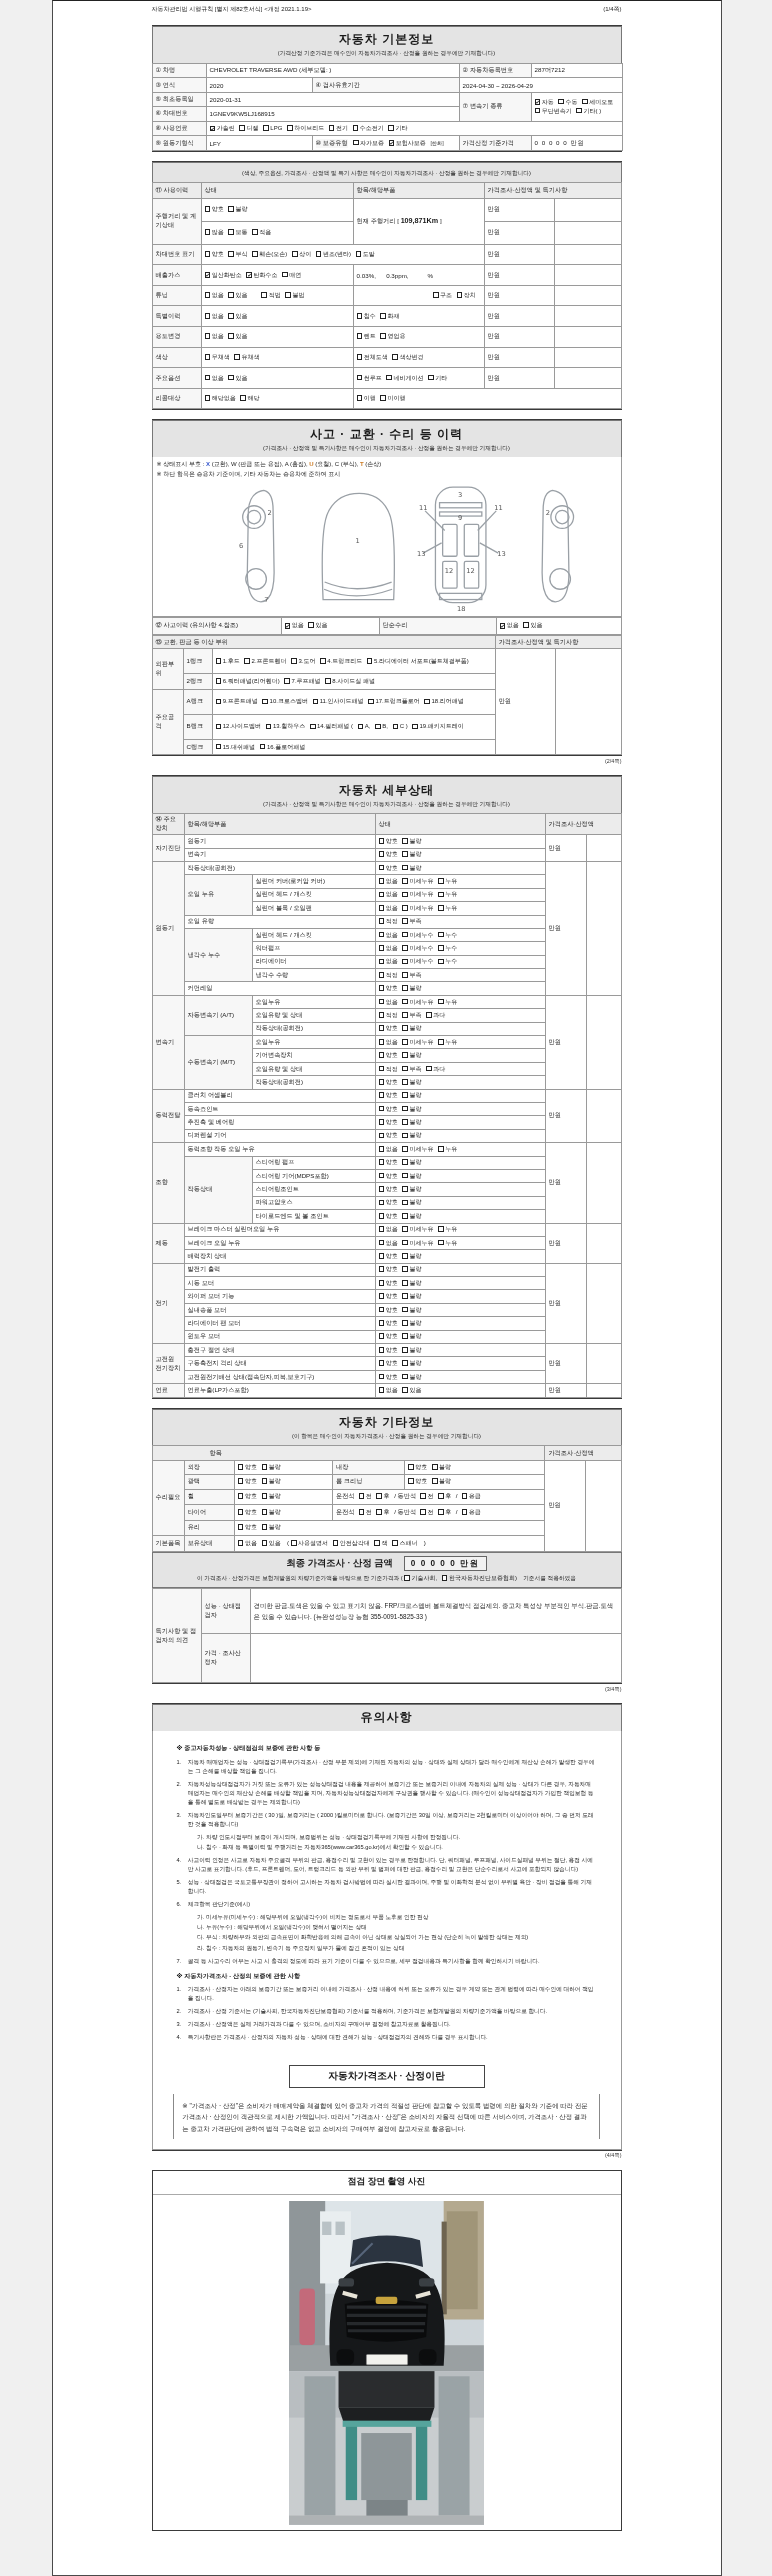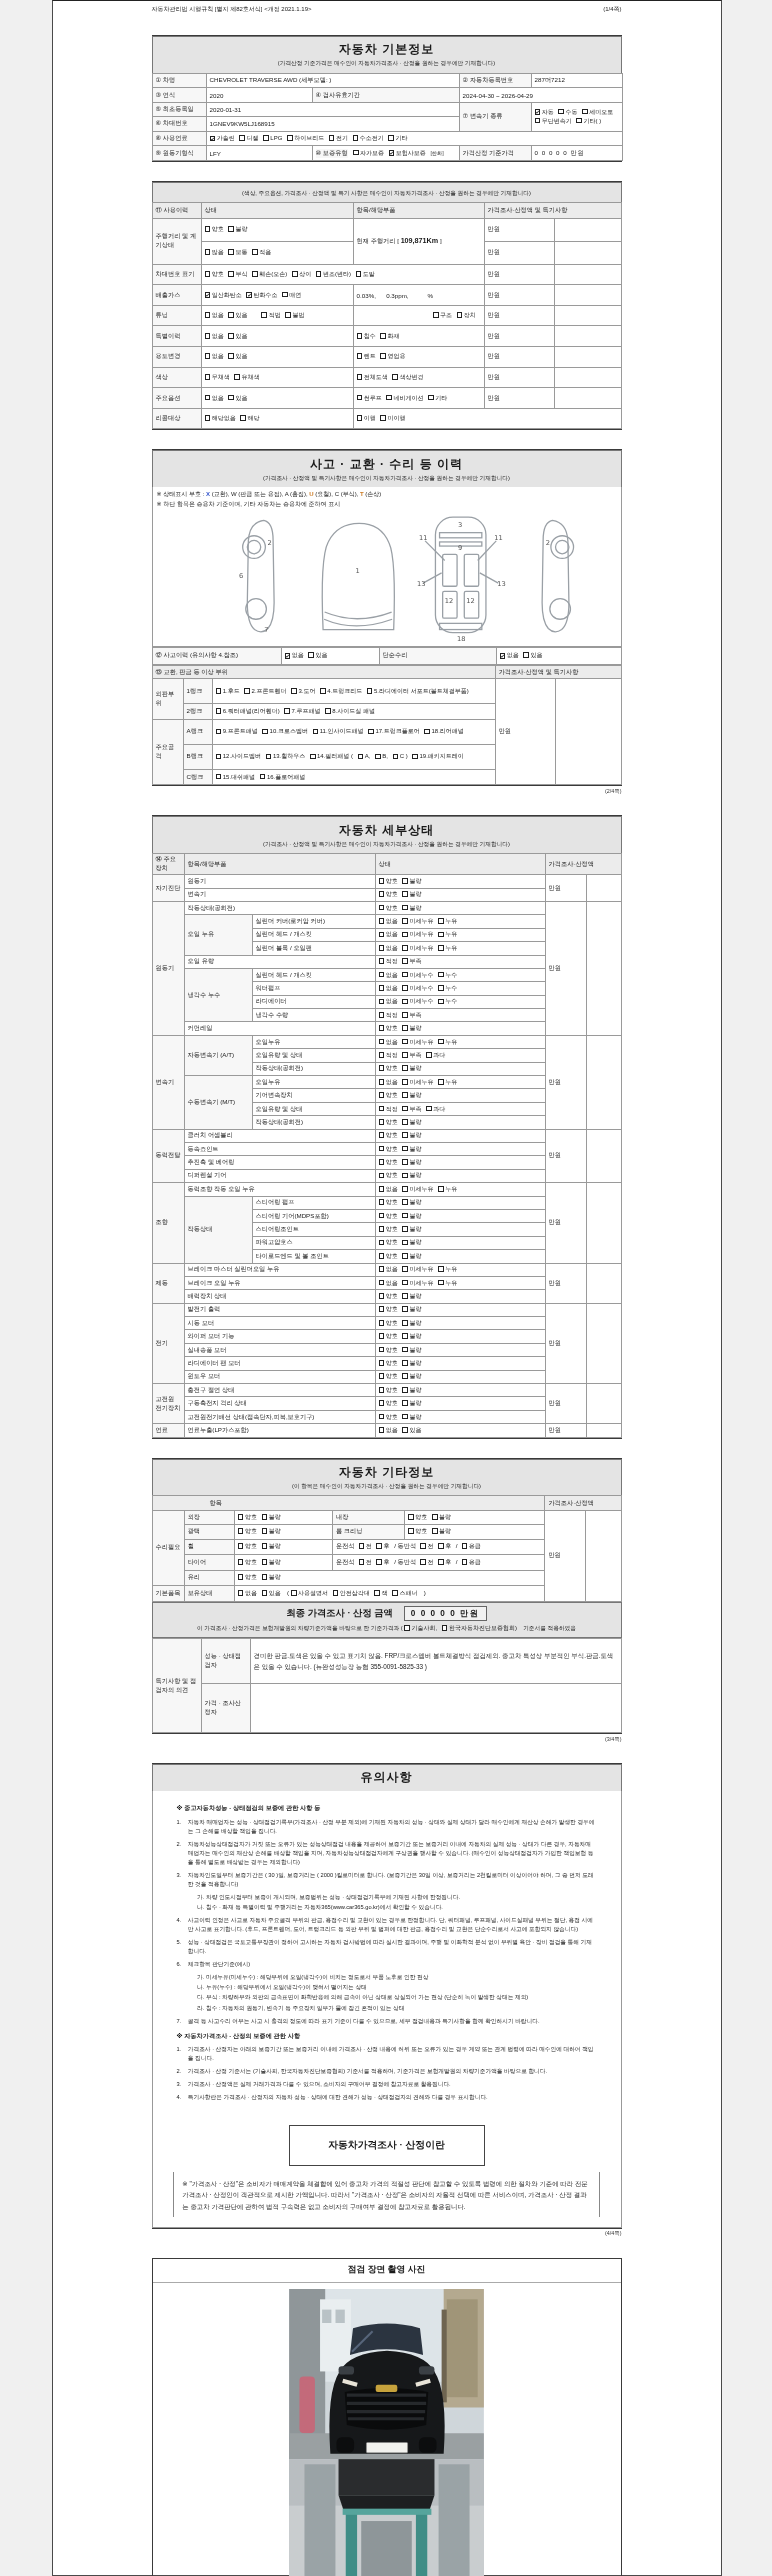--- a/index.html
+++ b/index.html
@@ -12,21 +12,21 @@
   .dkhead { background:#41464b; color:#fff; padding:3.1px 5.2px 0 5.2px; }
   .dkhead .wbar { height:3.1px; background:#fff; margin:1px 1px 7.2px 1px; }
   .dkhead h1 { text-align:center; font-size:15.5px; letter-spacing:0.5px; font-weight:bold; }
   .dkhead .sub { text-align:center; font-size:8.2px; margin-top:3.1px; }
   .dkhead .note { text-align:center; font-size:5.7px; color:#e8e8e8; margin-top:2.1px; }
   .dkhead .repno { font-size:7.2px; font-weight:bold; padding:5.2px 4.1px 4.1px 4.1px; text-align:left; }
   
   .band { background:#e4e4e4; border:0.5px solid #777; border-bottom:none; text-align:center; padding:4.1px 0 4.6px 0; }
   .band h2 { font-size:12px; font-weight:bold; letter-spacing:1px; }
   .band .bsub { font-size:5.7px; margin-top:2.1px; color:#222; }
-  .sec { border-top:1.5px solid #3a3a3a; border-bottom:1.5px solid #3a3a3a; margin-top:19px; }
+  .sec { border-top:1.5px solid #3a3a3a; border-bottom:1.5px solid #3a3a3a; margin-top:9px; }
   table.t { width:100%; border-collapse:collapse; table-layout:fixed; }
   table.t td, table.t th { border:0.5px solid #9a9a9a; font-size:6.2px; padding:1px 3.1px; vertical-align:middle; text-align:left; font-weight:normal; overflow:hidden; }
   td.lb, th.lb { background:#f7f7f7; }
   td.hd, th.hd { background:#ececec; }
   td.ctr { text-align:center; }
   .cb { display:inline-block; white-space:nowrap; margin-right:4.6px; font-size:6px; }
   .bx { display:inline-block; width:5.7px; height:5.7px; border:0.8px solid #222; margin-right:1.5px; vertical-align:-0.8px; line-height:4.6px; font-size:5.2px; text-align:center; background:#fff; color:#111; }
   .manwon { text-align:center; font-size:6.2px; }
   .pgmark { text-align:right; font-size:5.4px; color:#333; padding:1.5px 0; }
   .legend { font-size:6px; padding:3.1px 4.1px 1px 4.1px; line-height:1.6; }
@@ -35,21 +35,21 @@
   svg text { font-family:"DejaVu Sans",sans-serif; }
   .finalband { background:#e4e4e4; border:0.5px solid #777; text-align:center; padding:3.6px 0 4.1px 0; }
   .finalband .row1 { font-size:9.3px; font-weight:bold; }
   .amtbox { display:inline-block; border:0.5px solid #666; background:#f2f2f2; font-size:8.2px; font-weight:bold; padding:1px 6.2px; margin-left:8.2px; letter-spacing:1.5px; }
   .finalband .row2 { font-size:5.7px; margin-top:3.1px; }
   .noticebody { padding:7.2px 24px 6.2px 24px; font-size:5.7px; line-height:1.62; }
   .noticebody .nhead { font-weight:bold; font-size:6.2px; margin:5.2px 0 4.1px 0; }
   .n-item { margin:3.6px 0; display:flex; }
   .n-item .nn { width:11.3px; flex:none; }
   .n-sub { margin:1px 0 1px 20.6px; }
-  .pricebox { width:196px; margin:13.4px auto 6.2px auto; border:0.8px solid #444; text-align:center; font-size:9.8px; font-weight:bold; padding:13px 0; }
+  .pricebox { width:196px; margin:13.4px auto 6.2px auto; border:0.8px solid #444; text-align:center; font-size:9.8px; font-weight:bold; padding:4px 0; }
   .priceboxtext { border-left:0.8px solid #888; border-right:0.8px solid #888; margin:0 20.6px 9.3px 20.6px; padding:5.2px 8.2px; font-size:6.4px; line-height:1.8; }
   .photosec-head { text-align:center; font-size:8.8px; font-weight:bold; padding:5.7px 0; border-bottom:0.5px solid #aaa; }
   .photos { text-align:center; padding:6.2px 0 5.2px 0; }
 </style>
 </head>
 <body>
 
 <div class="doc-page">
   <div class="content">
 

